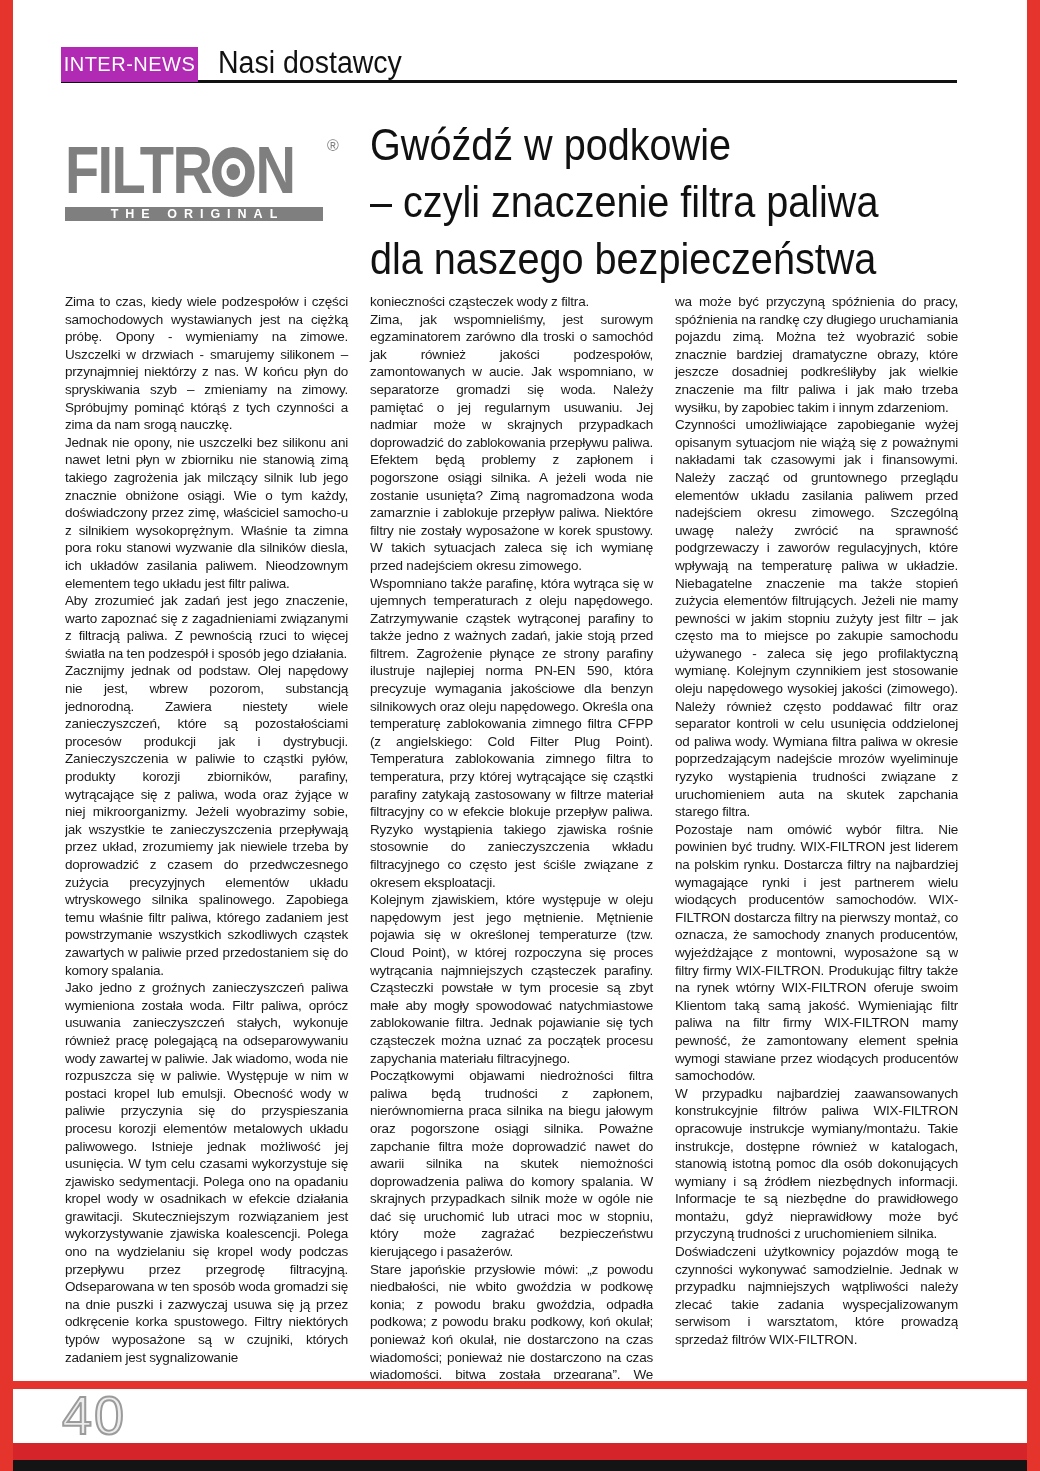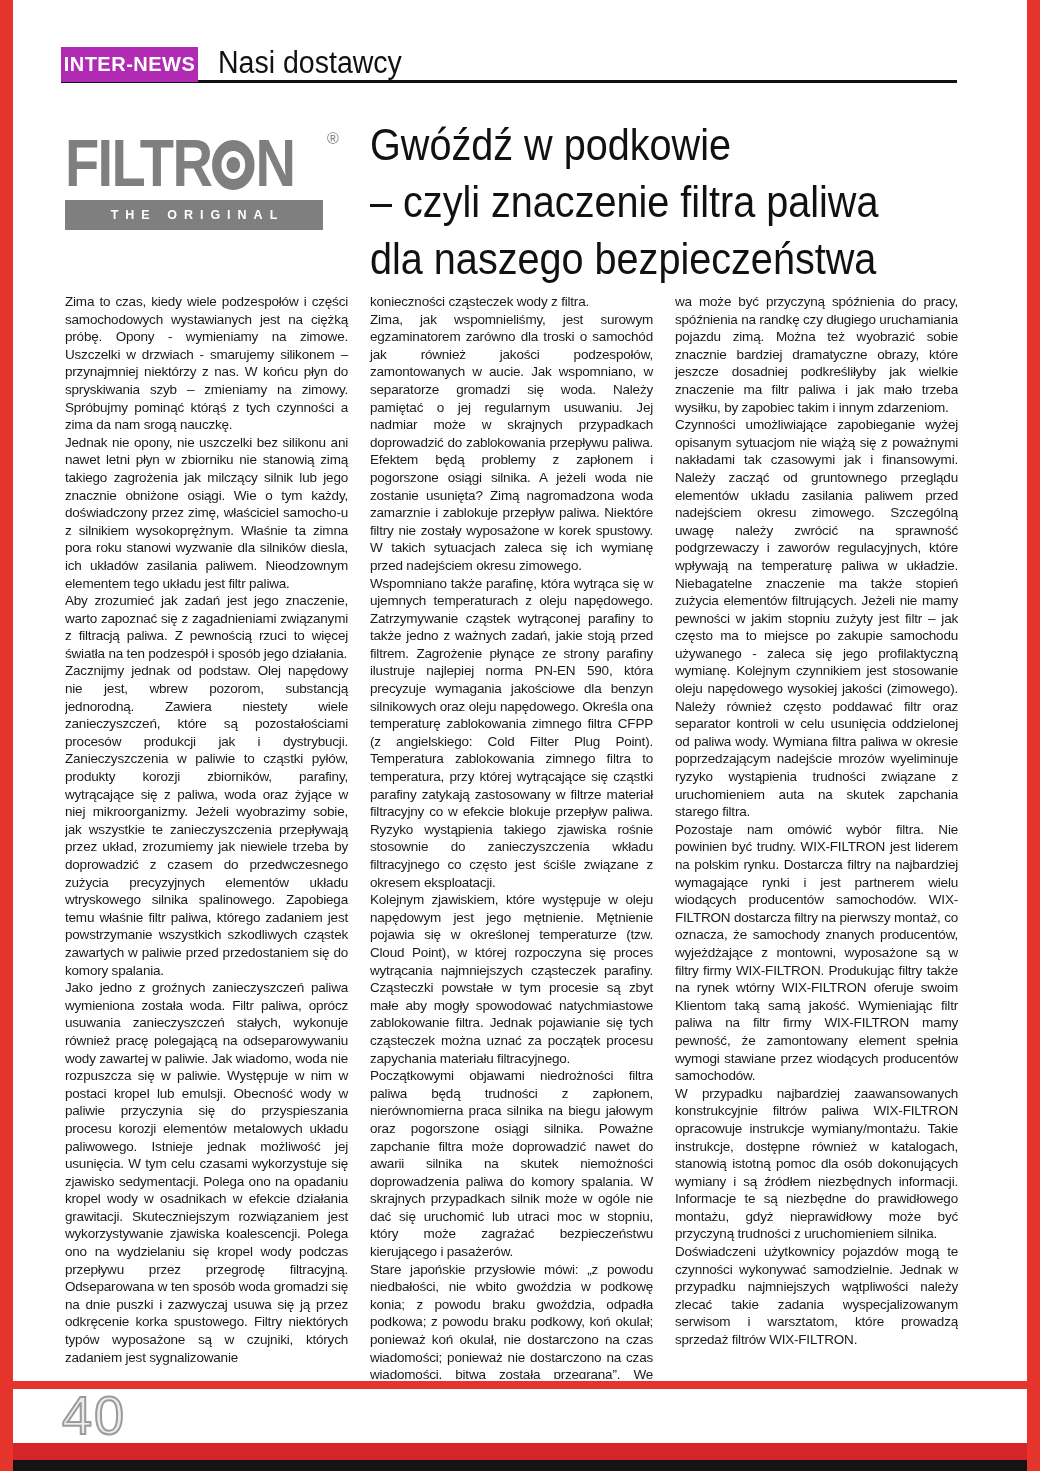--- a/index.html
+++ b/index.html
@@ -16,37 +16,37 @@
   .edge-band { position: absolute; top: 0; bottom: 0; width: 13px; background: #e4342c; z-index: 5; }
   .edge-left  { left: 0; }
   .edge-right { right: 0; }
 
   
   .badge {
     position: absolute; left: 61px; top: 47px;
     width: 137px; height: 35px;
     background: #b02ab4;
     color: #ffffff;
-    font-weight: 700; font-size: 20px; letter-spacing: 0.5px;
+    font-weight: 400; font-size: 20px; letter-spacing: 0.5px;
     display: flex; align-items: center; justify-content: center;
     z-index: 2;
   }
   .section-title {
     position: absolute; left: 218px; top: 45px;
     font-size: 31px; color: #111111;
     transform: scaleX(0.92); transform-origin: left top;
     white-space: nowrap;
   }
   .header-rule {
     position: absolute; left: 61px; top: 80px;
     width: 896px; height: 3px; background: #111111;
   }
 
   
-  .logo-block { position: absolute; left: 65px; top: 132px; width: 270px; }
+  .logo-block { position: absolute; left: 65px; top: 139px; width: 270px; }
   .logo-wordmark {
     color: #7f7f7f; font-weight: 700; font-size: 66px; line-height: 62px;
     letter-spacing: -2px; white-space: nowrap;
     transform: scaleX(0.85); transform-origin: left top;
     display: inline-block;
   }
   .logo-o {
     display: inline-block; vertical-align: -4px;
     width: 50px; height: 50px; border: 11px solid #7f7f7f; border-radius: 50%;
     position: relative; margin: 0 1px;
@@ -55,21 +55,21 @@
     position: absolute; left: 50%; top: 50%;
     width: 16px; height: 16px; margin: -8px 0 0 -8px;
     background: #7f7f7f; border-radius: 50%;
   }
   .logo-reg {
     position: absolute; left: 262px; top: -2px;
     color: #7f7f7f; font-size: 16px; font-weight: 400;
   }
   .logo-tagline {
     margin-top: 6px;
-    width: 258px; height: 30px; background: #7f7f7f;
+    width: 258px; height: 14px; background: #7f7f7f;
     color: #ffffff; font-weight: 700; font-size: 12.5px;
     letter-spacing: 7px; text-indent: 7px;
     display: flex; align-items: center; justify-content: center;
   }
 
   
   .article-title {
     position: absolute; left: 370px; top: 116px;
     color: #111111;
     font-size: 45px; line-height: 57px; font-weight: 400;

